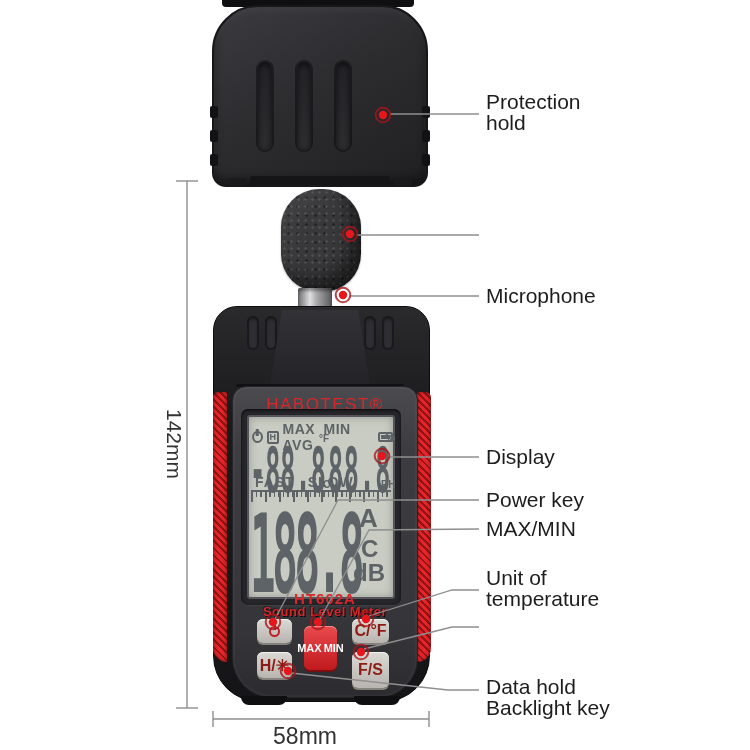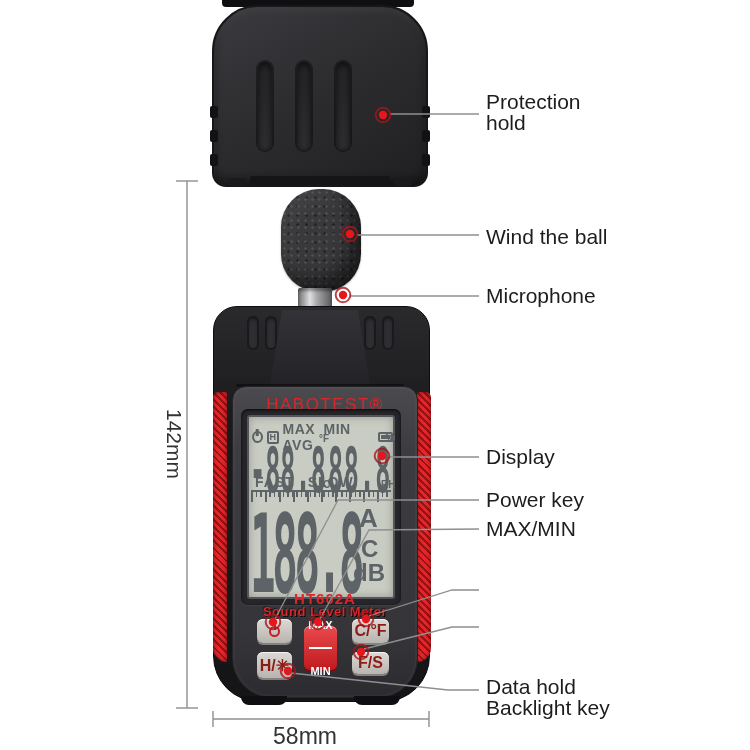--- a/index.html
+++ b/index.html
@@ -87,27 +87,27 @@
   .wC{position:absolute;left:112px;top:118px;font-weight:bold;font-size:24px;}
   .wdB{position:absolute;left:104px;top:142px;font-weight:bold;font-size:24px;}
 
   
   .btn{position:absolute;box-sizing:border-box;border-radius:6px;display:flex;align-items:center;justify-content:center;
     background:linear-gradient(#dcd9d5,#b8b5b1);box-shadow:0 2px 0 #85827e,inset 0 1px 0 #f4f2ef;
     font-weight:bold;font-size:16px;color:#8c1c15;}
   .btn-power{left:257px;top:619px;width:35px;height:24px;}
   .pow-glyph{position:relative;width:11px;height:11px;border:2px solid #c22026;border-radius:50%;box-sizing:border-box;}
   .pow-glyph::before{content:"";position:absolute;left:50%;top:-4px;width:2px;height:6px;background:#c22026;transform:translateX(-50%);}
-  .btn-maxmin{left:304px;top:626px;width:33px;height:44px;flex-direction:column;gap:16px;
+  .btn-maxmin{left:304px;top:626px;width:33px;height:44px;flex-direction:row;gap:1px;
     background:linear-gradient(#ea4a4d,#c01a1e);box-shadow:0 2px 0 #7c0d10,inset 0 1px 0 #f98a8c;
     color:#fff;font-size:11px;}
   .btn-maxmin .divider{width:70%;border-top:2px solid #fff;}
   .btn-cf{left:352px;top:619px;width:37px;height:24px;}
   .btn-hb{left:257px;top:652px;width:35px;height:26px;}
-  .btn-fs{left:352px;top:652px;width:37px;height:22px;}
+  .btn-fs{left:352px;top:652px;width:37px;height:36px;}
 
   
   .label{position:absolute;left:486px;font-size:21px;line-height:21px;color:#1d1d1d;white-space:pre-line;}
   .dim-text{position:absolute;color:#333;text-align:center;}
   .dim-h{left:125px;top:431px;width:96px;height:26px;font-size:21px;transform:rotate(90deg);}
   .dim-w{left:262px;top:723px;width:86px;font-size:23px;}
   svg.overlay{position:absolute;left:0;top:0;pointer-events:none;}
 </style>
 </head>
 <body>
@@ -179,25 +179,26 @@
     <span>MAX</span>
     <span class="divider"></span>
     <span>MIN</span>
   </div>
   <div class="btn btn-cf">C/°F</div>
   <div class="btn btn-hb">H/✳</div>
   <div class="btn btn-fs">F/S</div>
 
   <div class="label" style="top:91px;">Protection
 hold</div>
-  <div class="label" style="top:226px;">Wind the ball</div>
   <div class="label" style="top:285px;text-align:center;">Microphone</div>
   <div class="label" style="top:446px;text-align:right;">Display</div>
   <div class="label" style="top:489px;">Power key</div>
   <div class="label" style="top:518px;">MAX/MIN</div>
+  <div class="label" style="top:567px;">Unit of
+temperature</div>
   <div class="label" style="top:676px;">Data hold
 Backlight key</div>
 
   <div class="dim-text dim-h">142mm</div>
   <div class="dim-text dim-w">58mm</div>
 
   <svg class="overlay" width="750" height="750" viewBox="0 0 750 750">
     <g stroke="#8f8f8f" stroke-width="1.3" fill="none">
       <polyline points="390,114 479,114"></polyline>
       <polyline points="357,235 479,235"></polyline>

